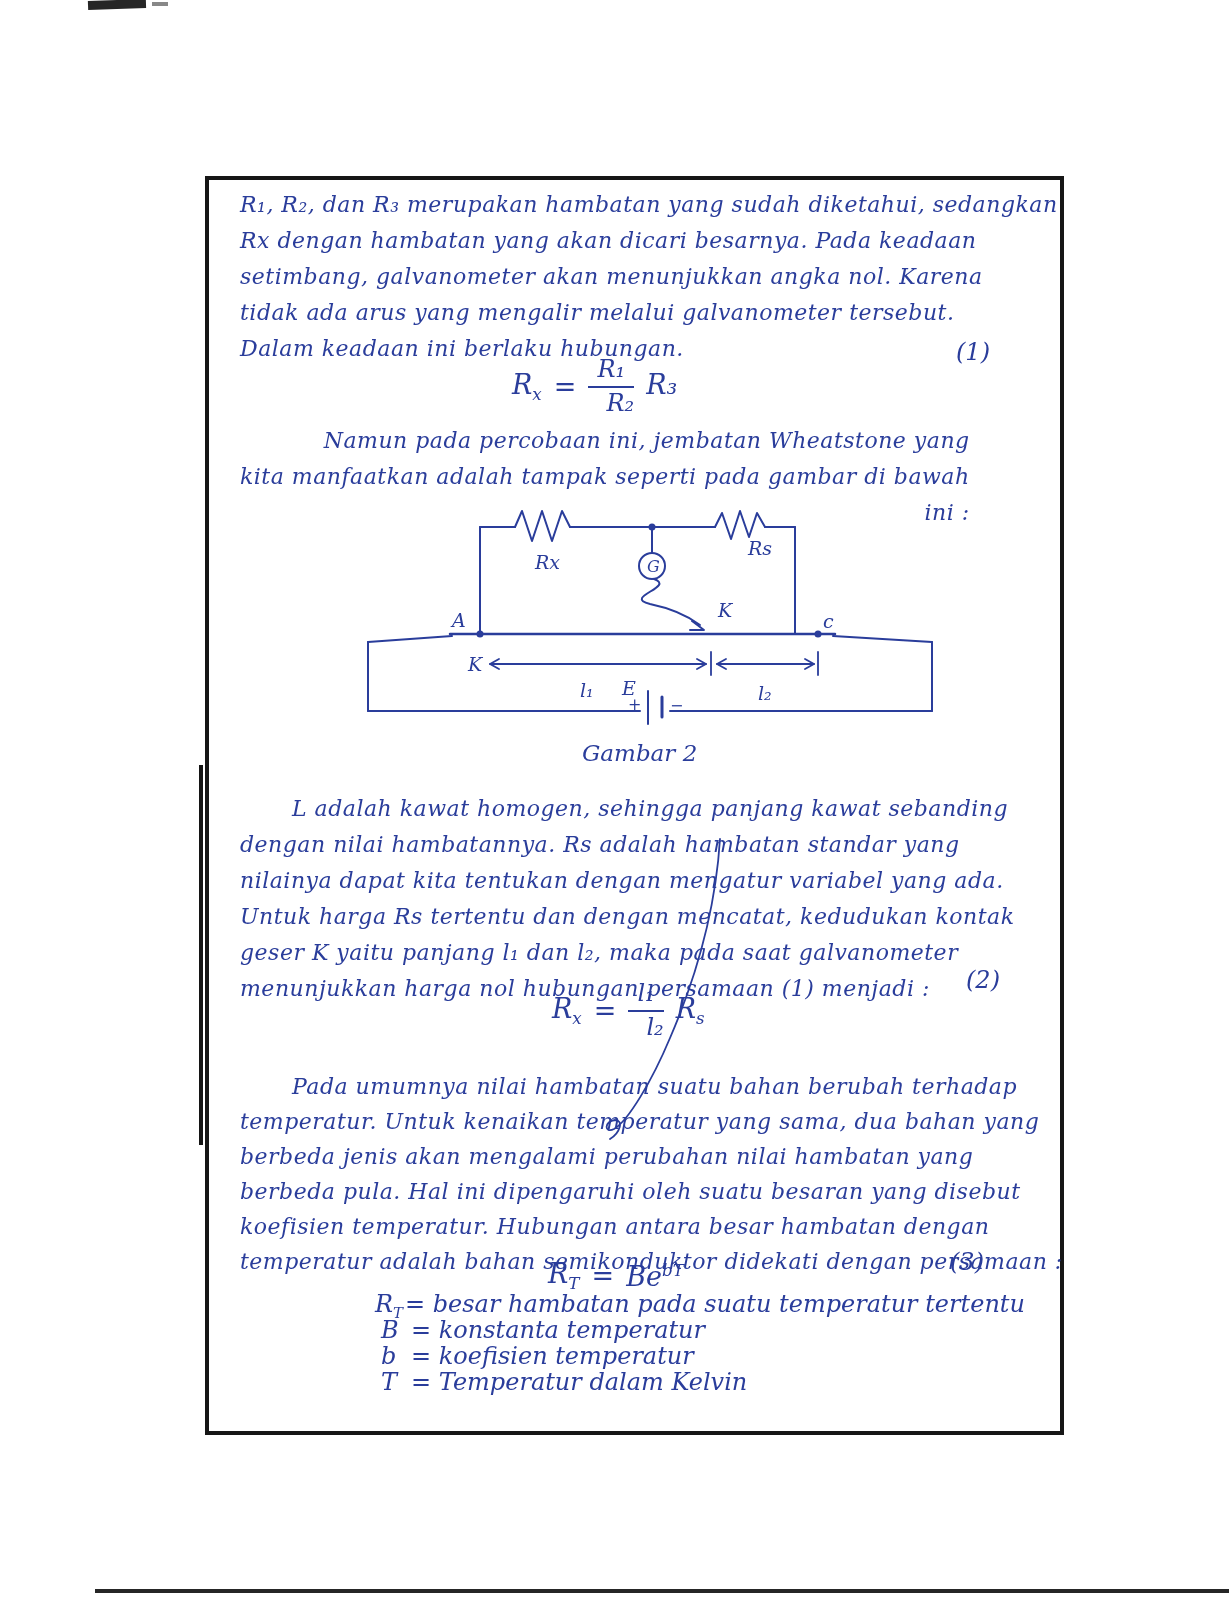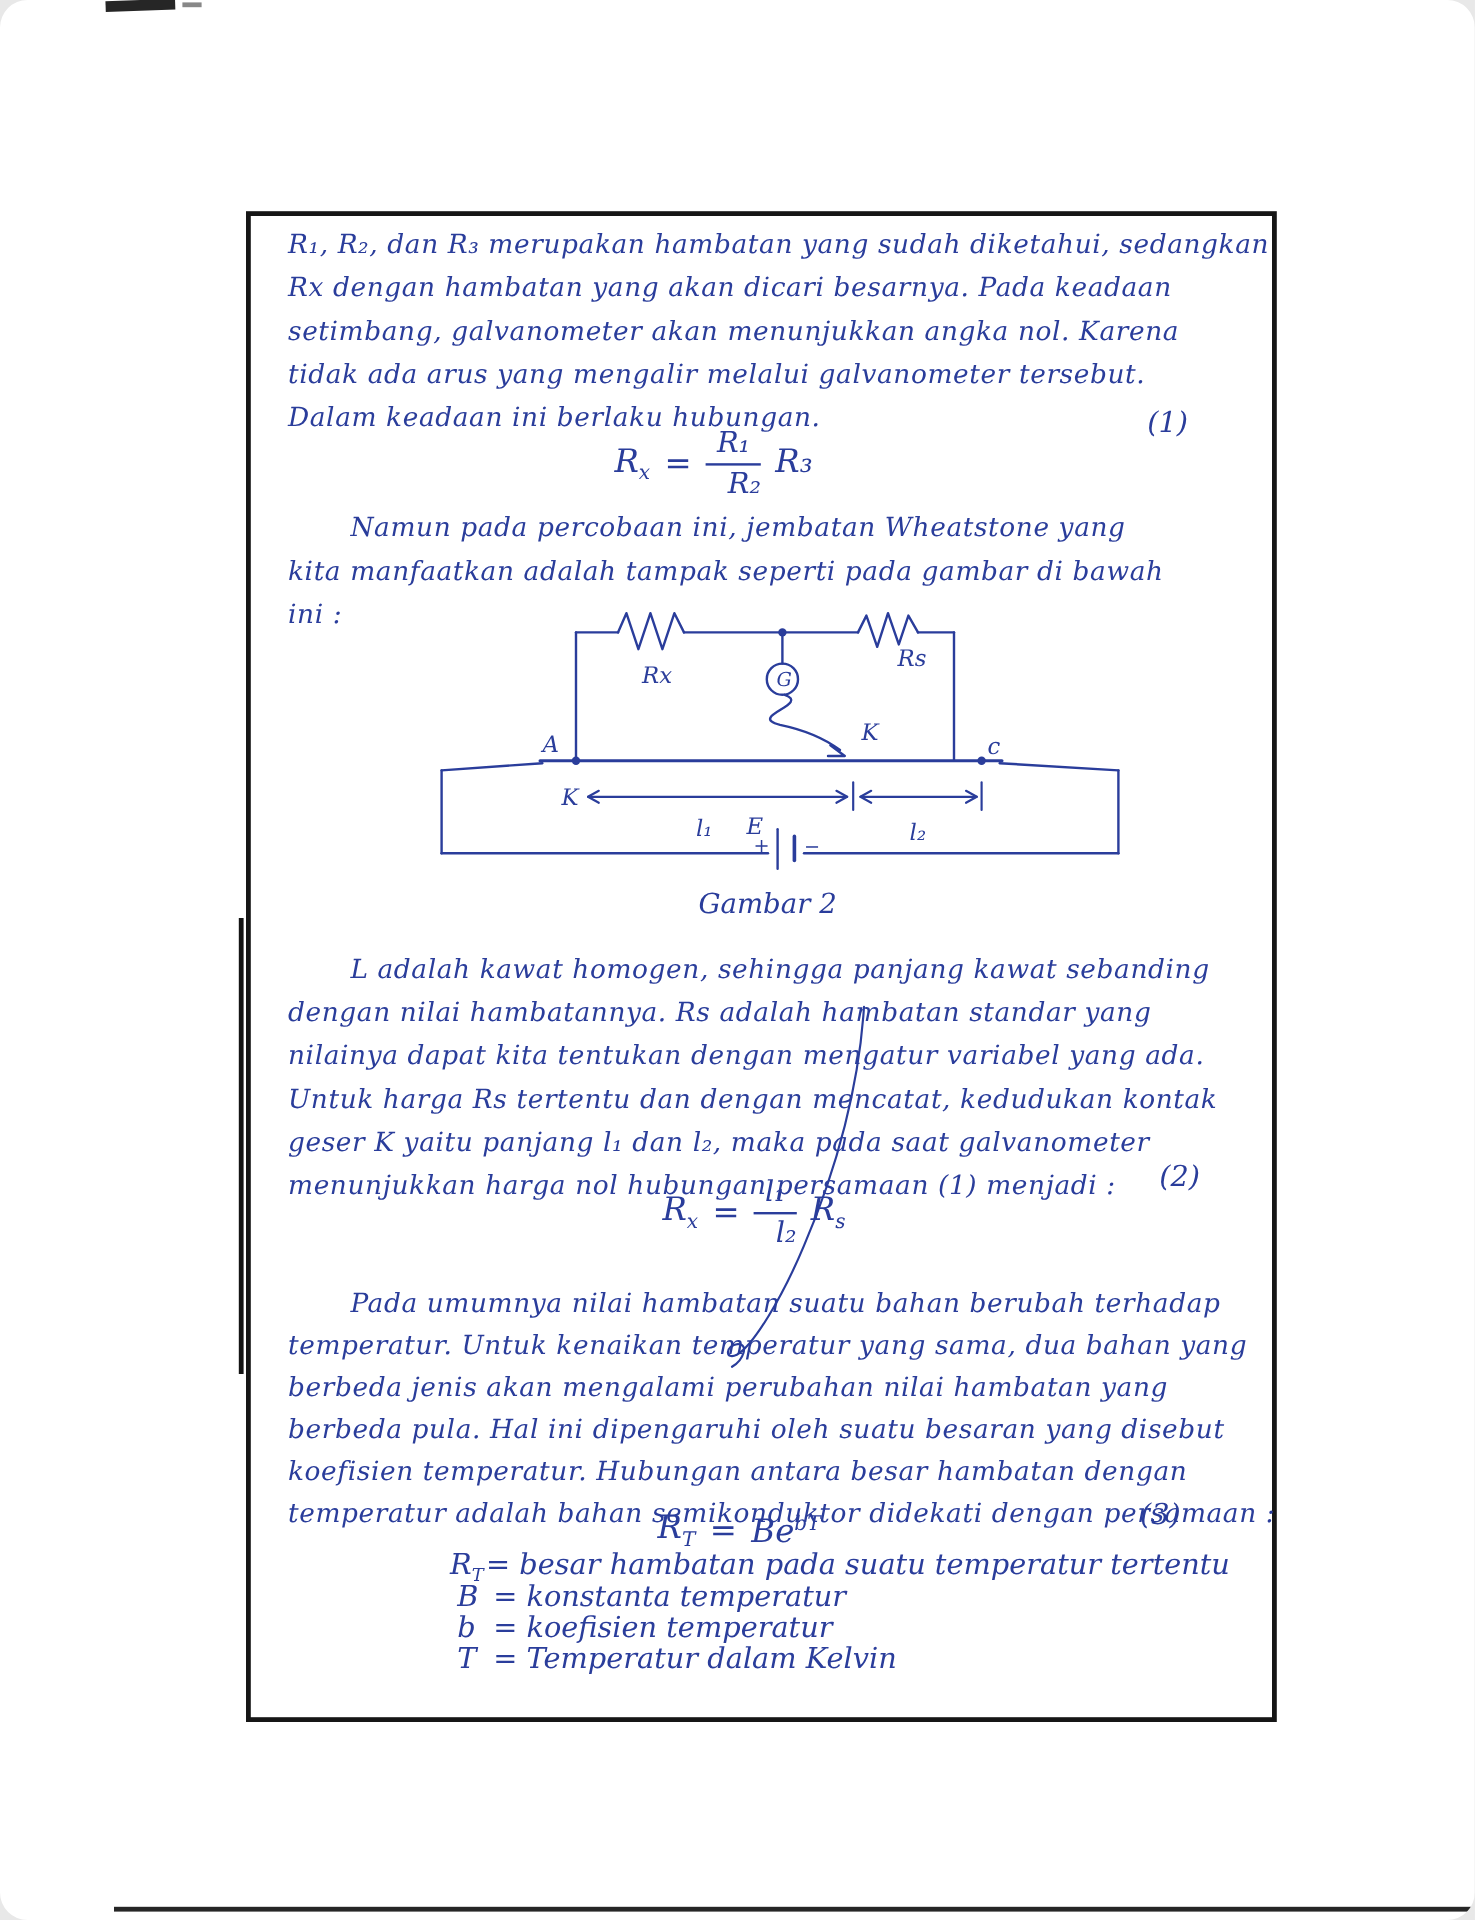--- a/index.html
+++ b/index.html
@@ -1,17 +1,17 @@
 <!DOCTYPE html>
 <html><head>
 <meta charset="utf-8">
 <style>
   html,body{margin:0;padding:0;background:#e8e8e8;}
   .page{position:relative;width:1229px;height:1600px;background:#ffffff;overflow:hidden;
-        font-family:"DejaVu Serif",serif;border-radius:23px;}
+        font-family:"DejaVu Serif",serif;}
   .hand{font-style:italic;color:#2a3d9b;}
   .frame{position:absolute;left:205px;top:176px;width:851px;height:1251px;border:4px solid #161616;}
   .para{position:absolute;}
   .line{height:36px;white-space:nowrap;font-size:22px;letter-spacing:0.5px;}
   .indent{text-indent:52px;}
   .p4 .line{height:35px;}
   .eq{position:absolute;display:flex;align-items:flex-start;gap:12px;font-size:27px;}
   .eq .mid{align-self:center;}
   .frac{display:inline-flex;flex-direction:column;align-items:flex-end;line-height:1.15;font-size:24px;}
   .frac .num{border-bottom:2.5px solid #2a3d9b;padding:0 9px 2px;}
@@ -52,21 +52,21 @@
   <div class="eq hand" style="left:512px;top:356px;">
     <span class="mid"><span>R</span><sub>x</sub></span>
     <span class="mid">=</span>
     <span class="frac">
       <span class="num">R₁</span>
       <span class="den">R₂</span>
     </span>
     <span class="mid"><span>R₃</span><sub></sub></span>
   </div>
 
-  <div class="para hand" style="left:240px;top:428px;">
+  <div class="para hand" style="left:240px;top:428px;text-align:right;">
     <div class="line indent">Namun pada percobaan ini, jembatan Wheatstone yang</div>
     <div class="line">kita manfaatkan adalah tampak seperti pada gambar di bawah</div>
     <div class="line">ini :</div>
   </div>
 
   <svg style="position:absolute;left:330px;top:503px;" width="630" height="275" viewBox="0 0 630 275" fill="none" stroke="#2a3d9b" stroke-width="2" stroke-linecap="round" stroke-linejoin="round">
 
     <path d="M150,24 L150,131"></path>
     <path d="M465,24 L465,131"></path>
 

